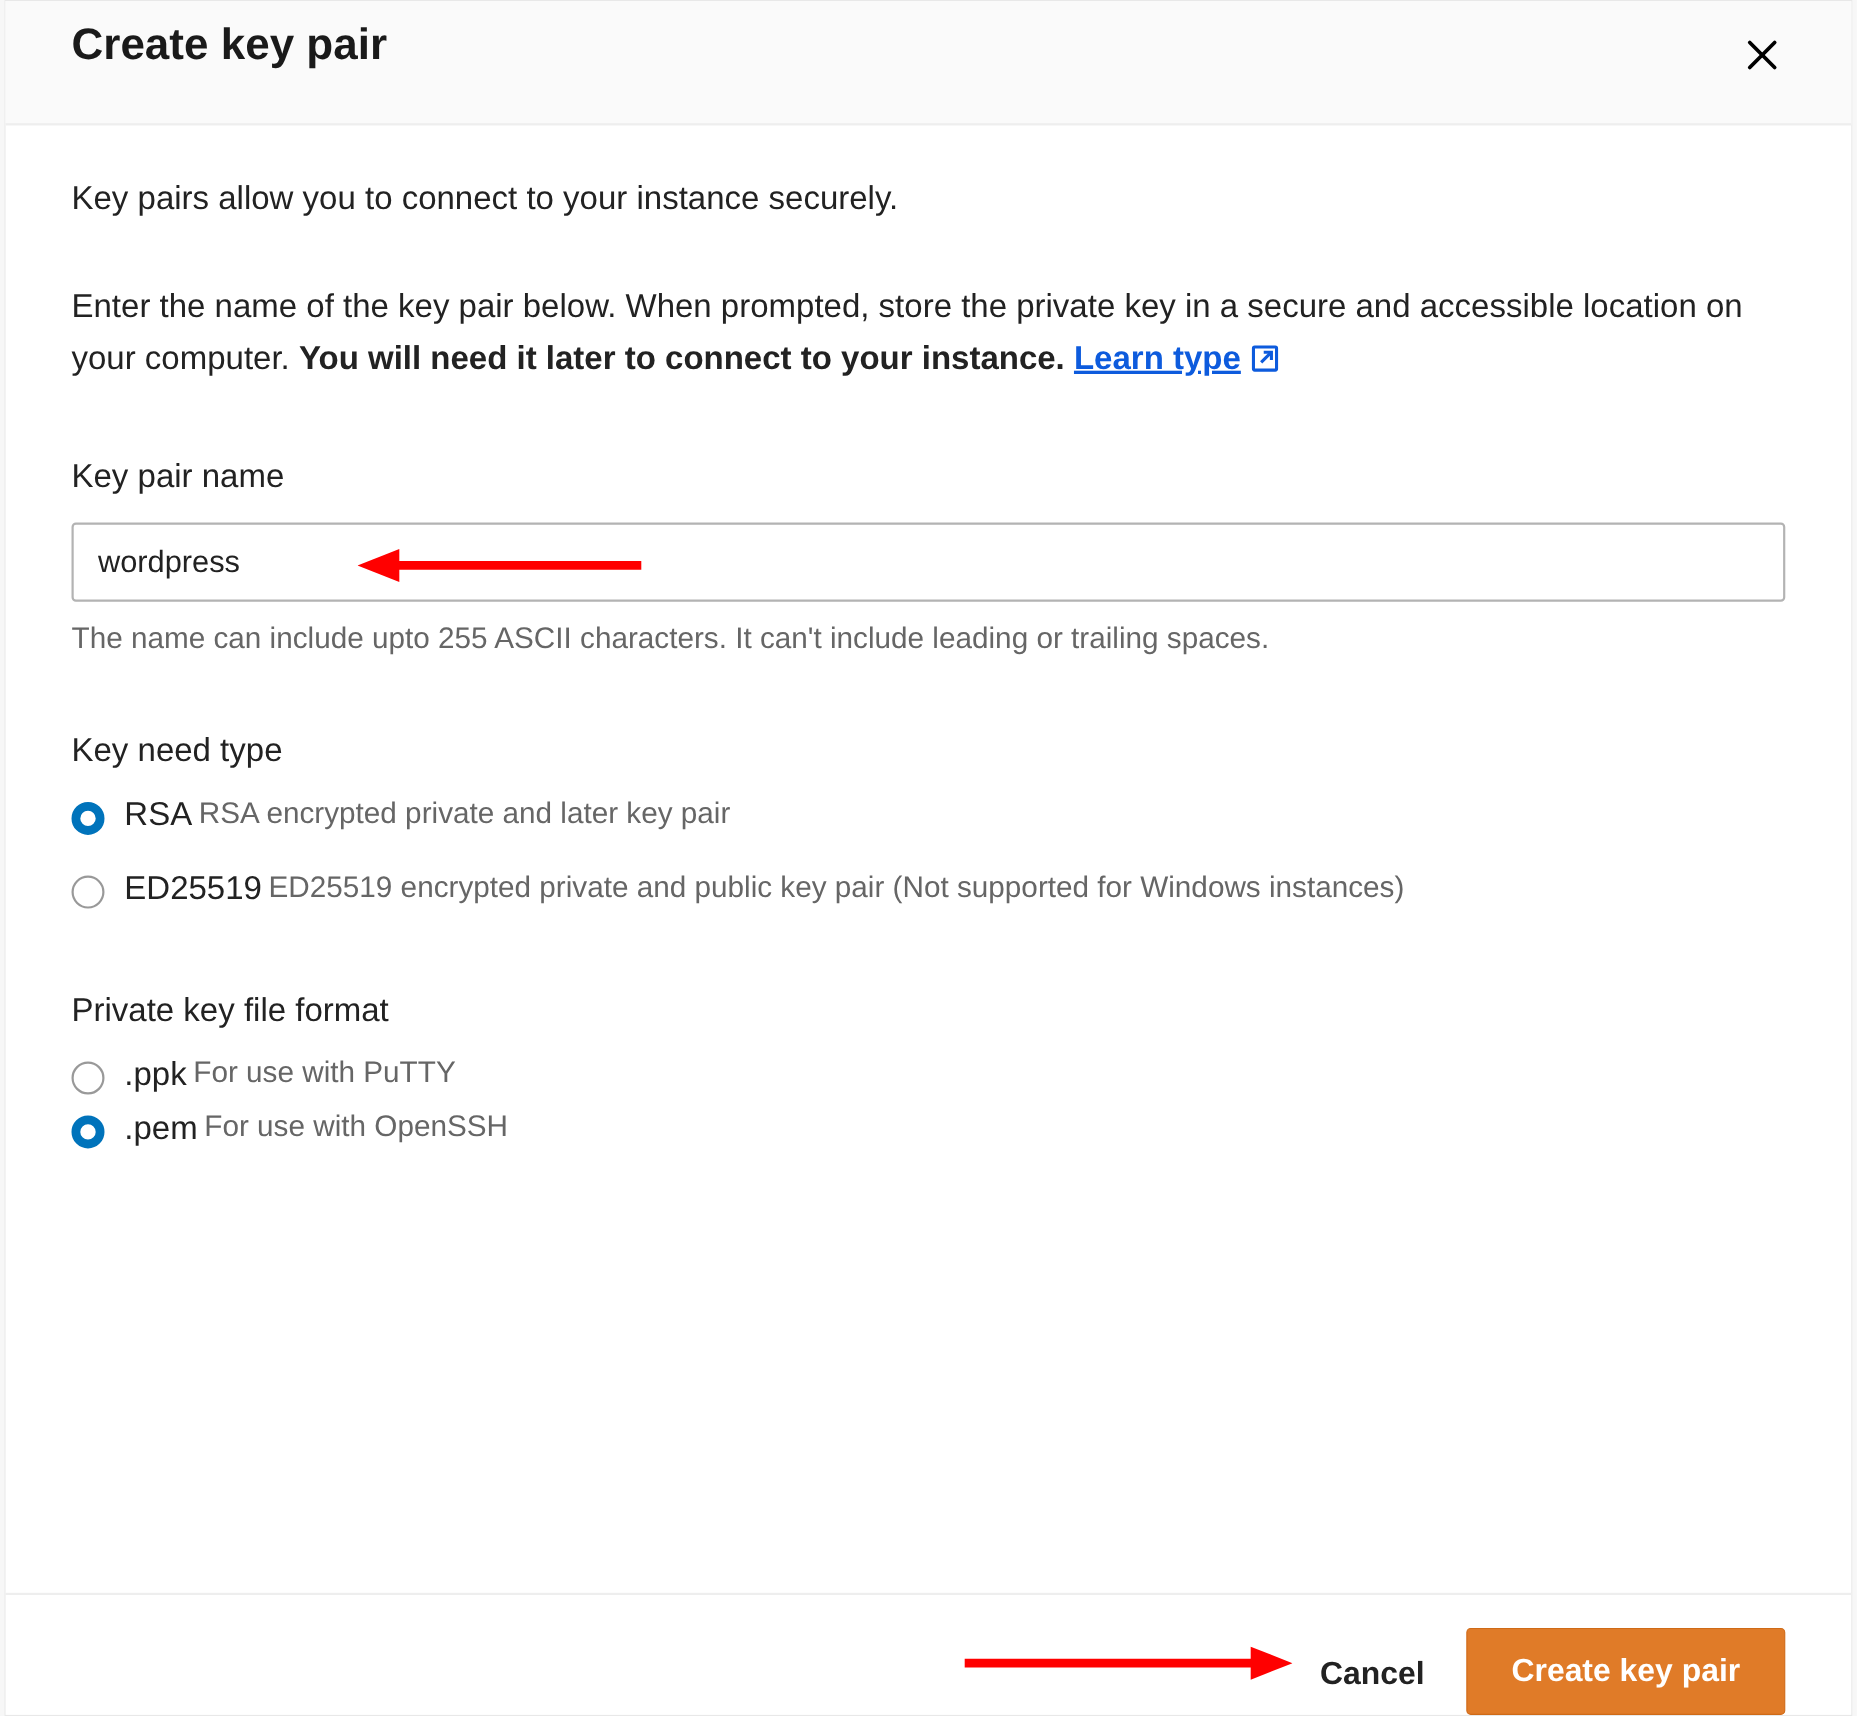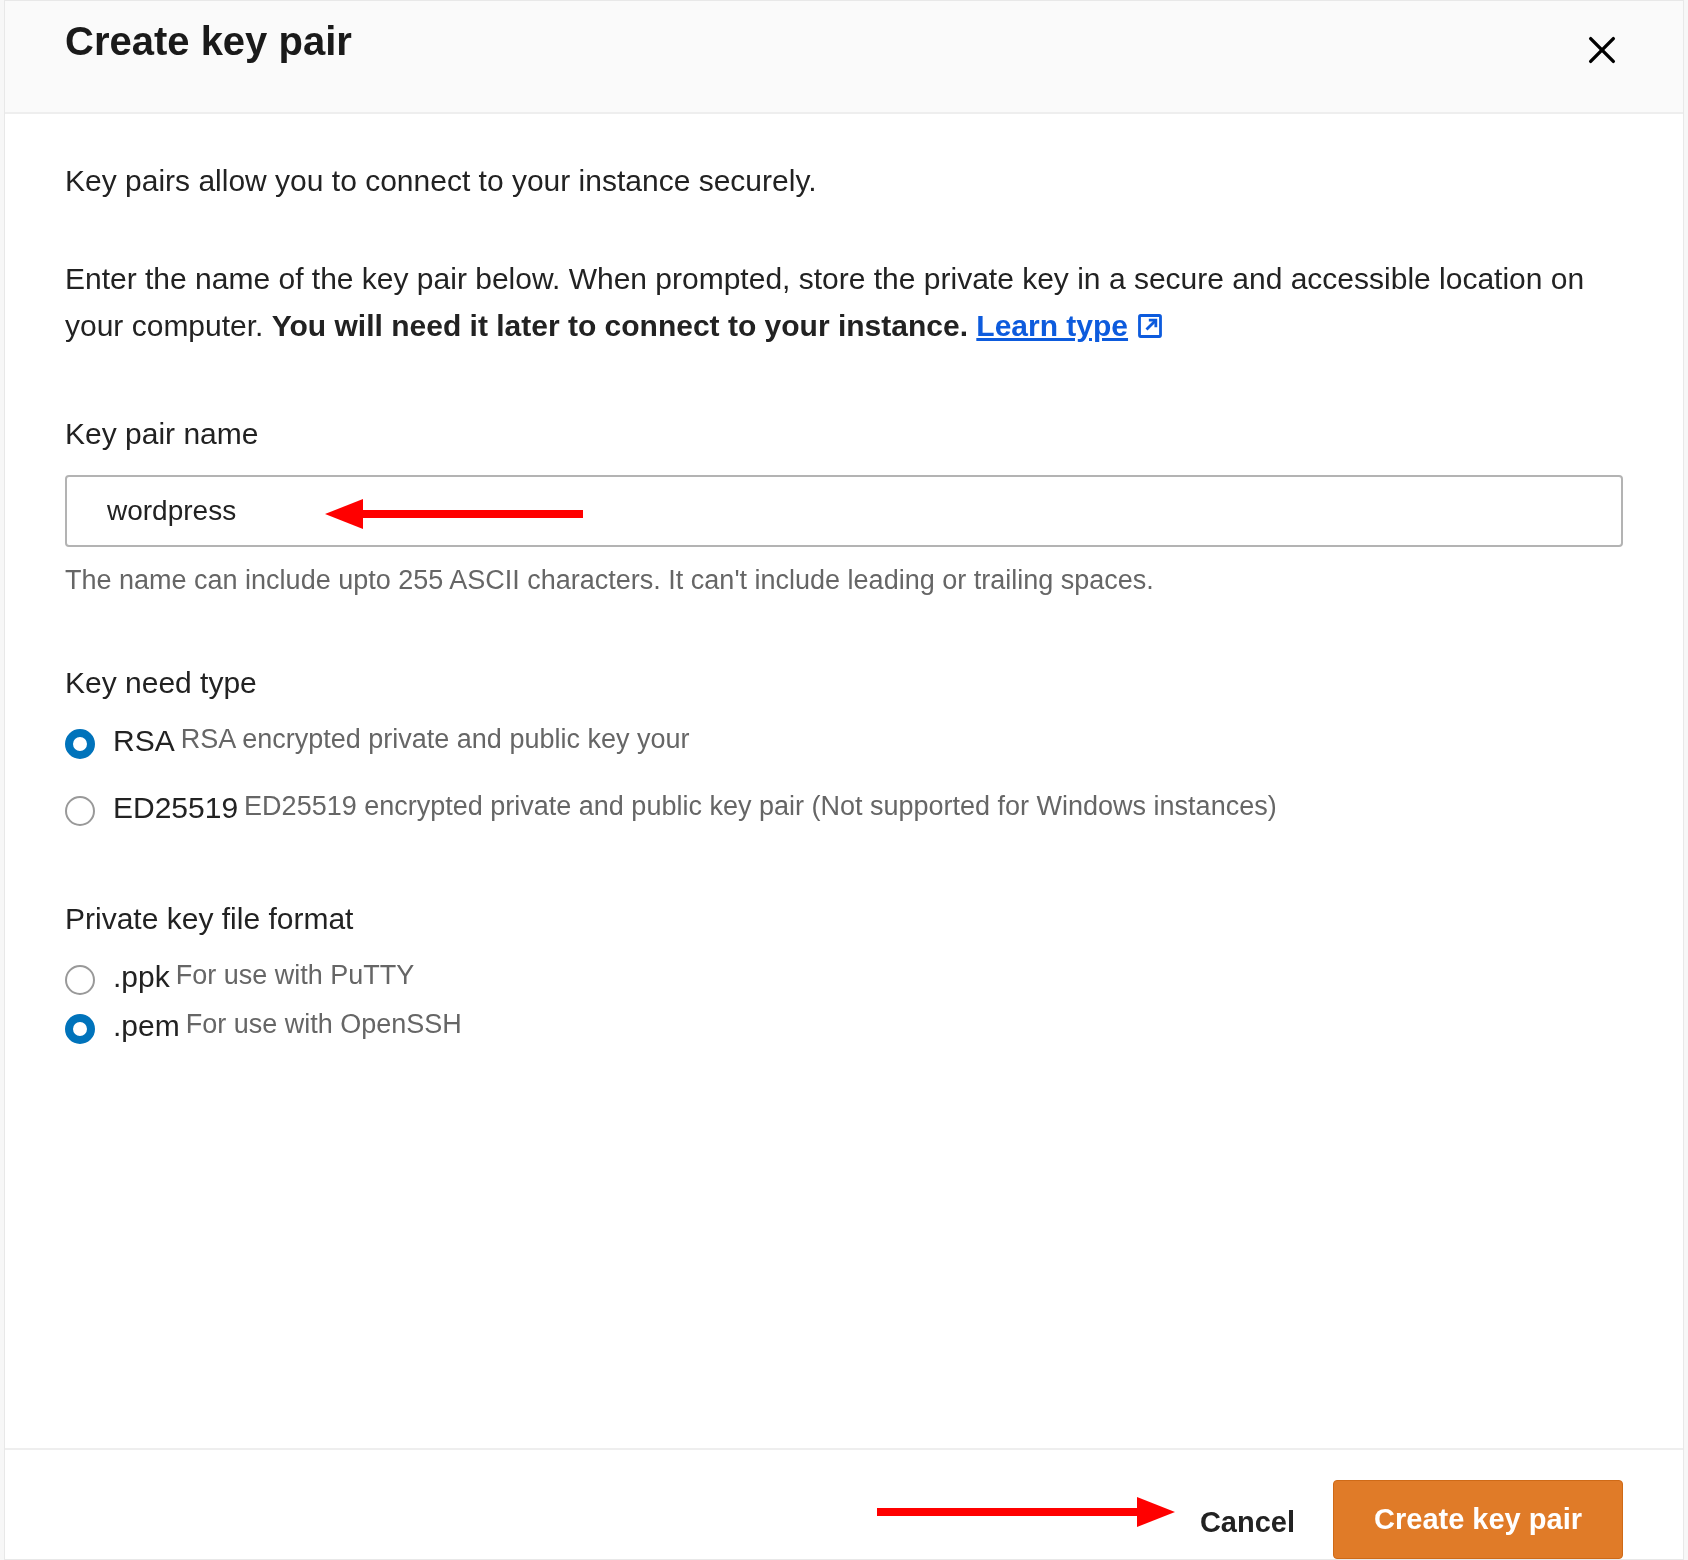--- a/index.html
+++ b/index.html
@@ -70,21 +70,21 @@
     }
     .learn-link svg { width: 28px; height: 28px; }
     
     .field-label {
       font-size: 30px;
       color: #222;
       margin-bottom: 24px;
     }
     .text-input {
       width: 100%;
-      padding: 18px 40px;
+      padding: 18px 22px;
       font-size: 28px;
       border: 2px solid #b3b3b3;
       border-radius: 4px;
       color: #222;
       outline: none;
     }
     .help-text {
       font-size: 27px;
       color: #666;
       margin-top: 18px;
@@ -209,21 +209,21 @@
     </div>
 
     <div class="help-text">The name can include upto 255 ASCII characters. It can't include leading or trailing spaces.</div>
 
     <div class="section-label">Key need type</div>
 
     <div class="radio-row">
       <div class="radio-outer selected"></div>
       <div class="radio-text">
         <div class="radio-title">RSA</div>
-        <div class="radio-desc">RSA encrypted private and public key your</div>
+        <div class="radio-desc">RSA encrypted private and later key pair</div>
       </div>
     </div>
 
     <div class="radio-row">
       <div class="radio-outer unselected"></div>
       <div class="radio-text">
         <div class="radio-title">ED25519</div>
         <div class="radio-desc">ED25519 encrypted private and public key pair (Not supported for Windows instances)</div>
       </div>
     </div>

